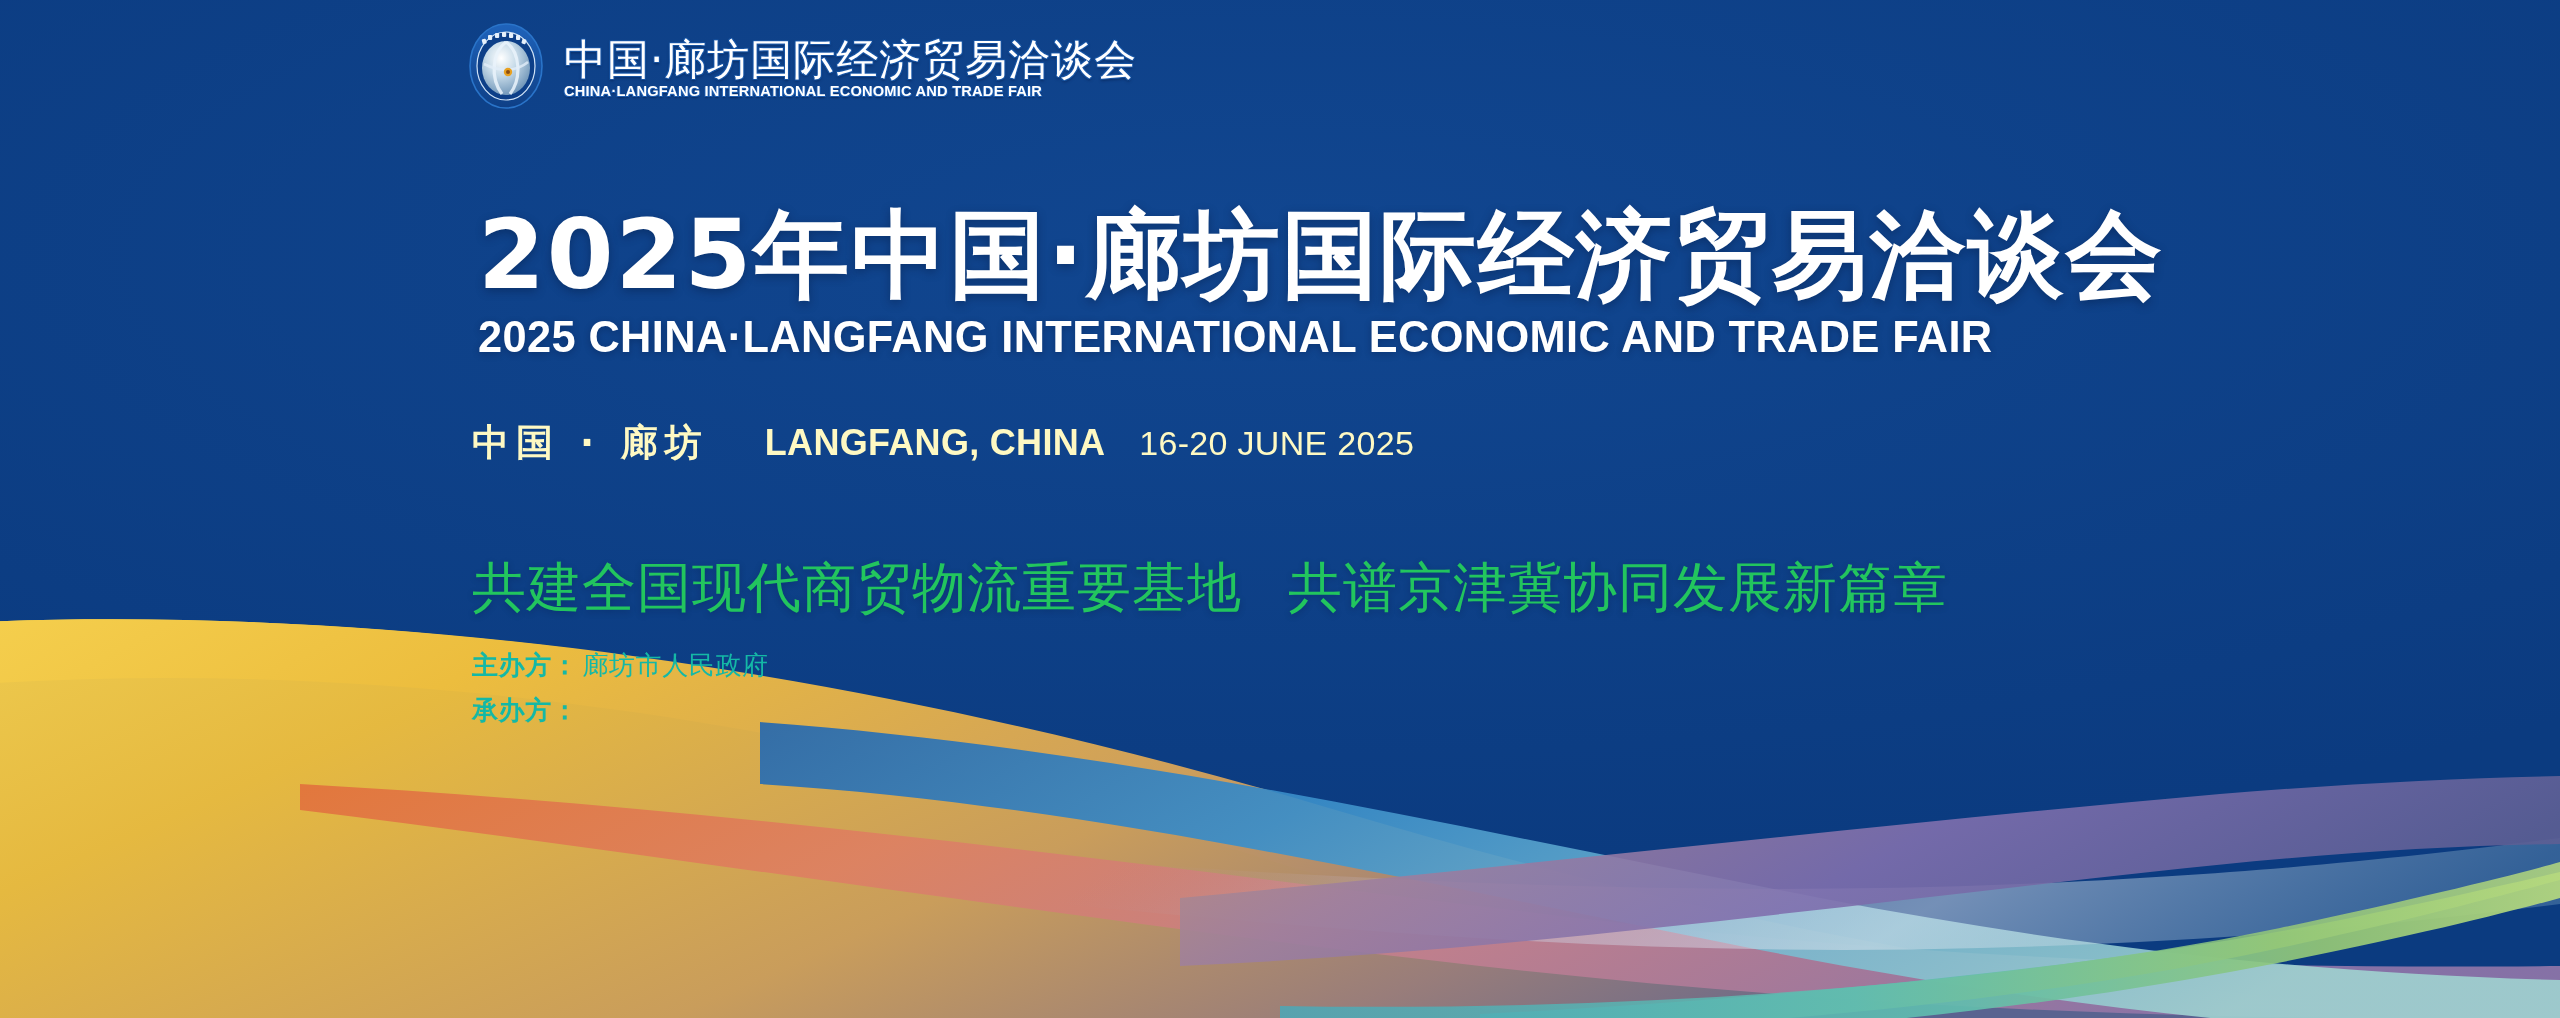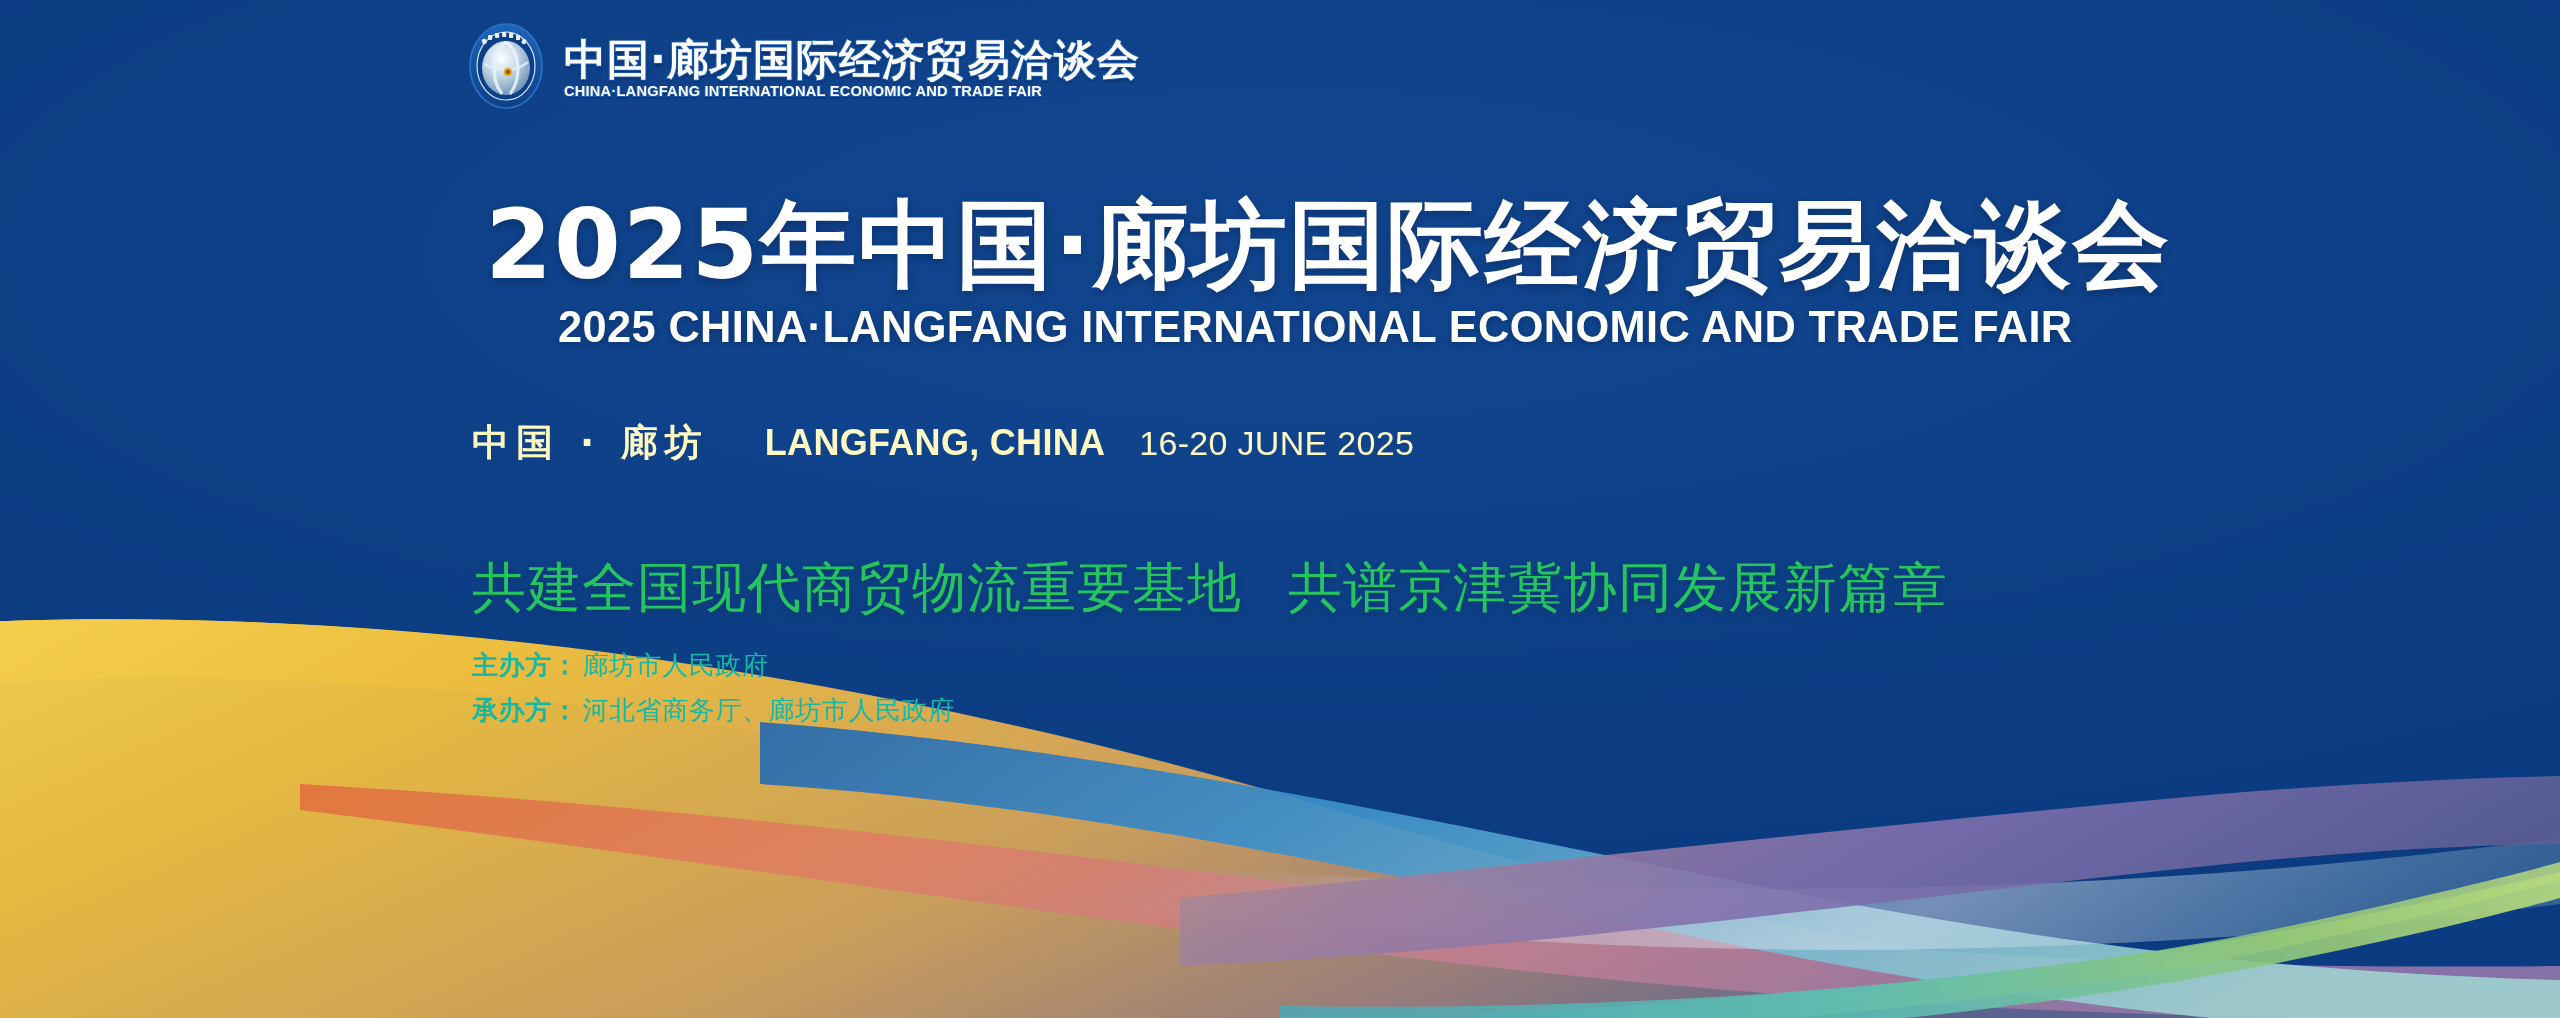--- a/index.html
+++ b/index.html
@@ -64,21 +64,21 @@
   .emblem svg { display:block; width: 88px; height: 88px; }
 
   .logo-wordmark {
     display: flex;
     flex-direction: column;
     justify-content: center;
     padding-top: 6px;
   }
   .logo-cn {
     font-size: 42px;
-    font-weight: 700;
+    font-weight: 400;
     line-height: 1.02;
     letter-spacing: 1px;
     color: #ffffff;
     text-shadow:
       0 0 1px #1a5bbd,
       1px 1px 0 #17539f,
       -1px 1px 0 #17539f,
       1px -1px 0 #17539f,
       -1px -1px 0 #17539f,
       0 2px 3px rgba(0,20,60,.55);
@@ -97,23 +97,22 @@
       0 2px 2px rgba(0,18,56,.6);
     white-space: nowrap;
     transform: scaleX(1.01);
     transform-origin: left center;
   }
 
   
   .headline-block {
     position: absolute;
     left: 478px;
-    top: 196px;
+    top: 206px;
     width: 1700px;
-    text-align: center;
   }
 
   .title-cn {
     font-family: "DejaVu Sans", "Liberation Sans", sans-serif;
     font-size: 96px;
     font-weight: 700;
     line-height: 1.04;
     letter-spacing: 2px;
     color: #ffffff;
     white-space: nowrap;
@@ -335,17 +334,16 @@
     <span>共建全国现代商贸物流重要基地</span><span class="gap"></span><span>共谱京津冀协同发展新篇章</span>
   </div>
 
   <div class="org-block">
     <div class="org-row">
       <span class="org-label">主办方：</span>
       <span class="org-value">廊坊市人民政府</span>
     </div>
     <div class="org-row">
       <span class="org-label">承办方：</span>
-      <span class="org-value">河北省商务厅、廊坊市人民政府</span>
     </div>
   </div>
 
 </div>
 
 </body></html>

